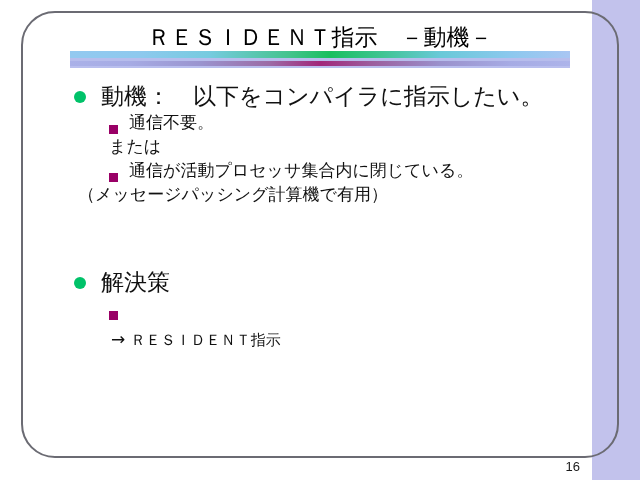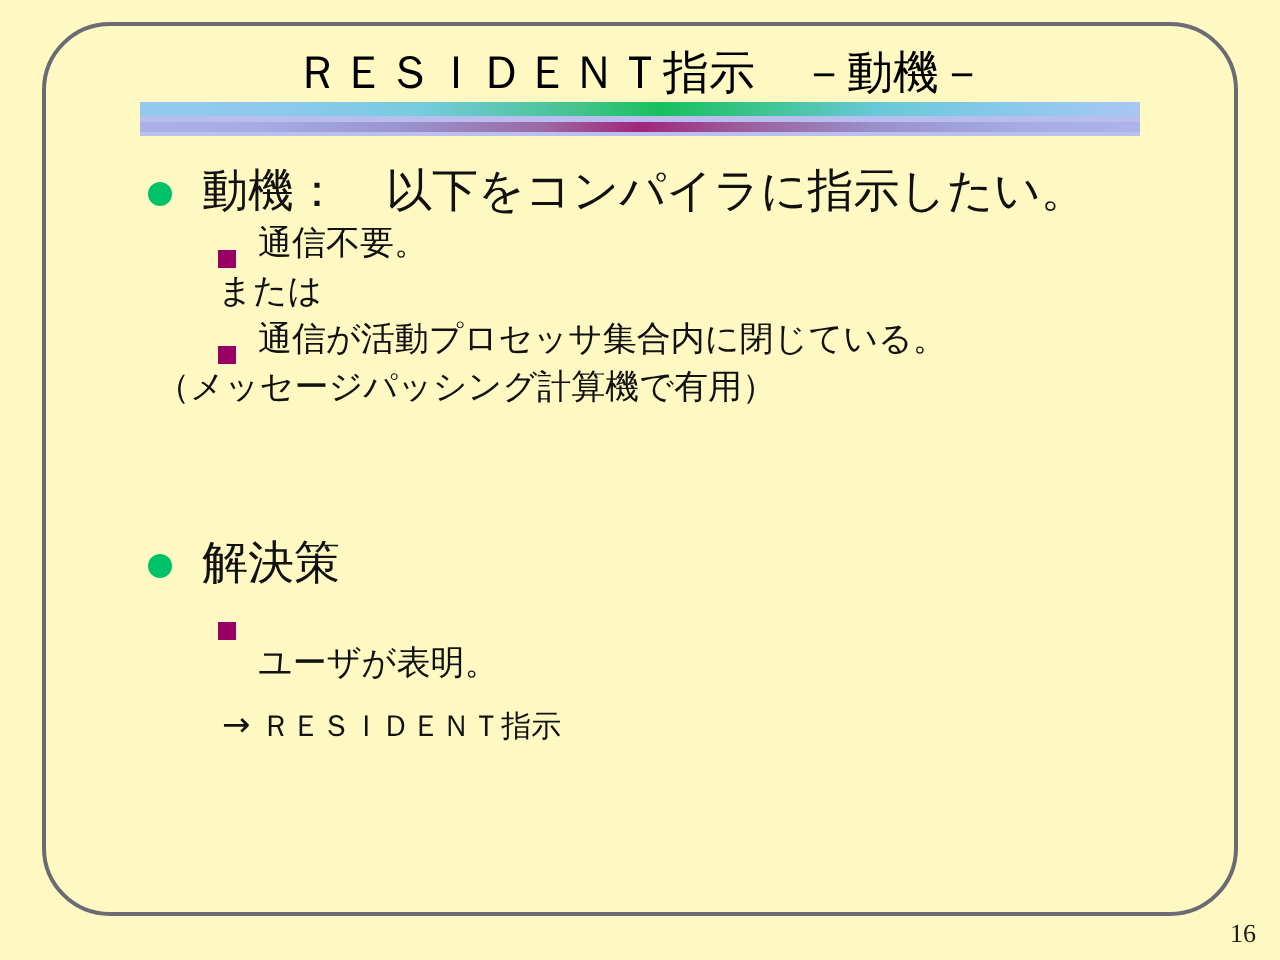--- a/index.html
+++ b/index.html
@@ -9,23 +9,23 @@
   body {
     width: 640px;
     height: 480px;
     background: #c2c2ec;
     font-family: "DejaVu Sans", sans-serif;
     overflow: hidden;
   }
 
   #slide {
     position: relative;
-    width: 640px;
+    width: 592px;
     height: 480px;
-    background: #fef9c3;
+    background: #ffffff;
   }
 
   
   #frame {
     position: absolute;
     left: 21px;
     top: 11px;
     width: 598px;
     height: 447px;
     border: 2px solid #6b6b73;
@@ -207,21 +207,21 @@
   .spacer-sm { height: 6px; }
 
   
   #pagenum {
     position: absolute;
     right: 12px;
     bottom: 5px;
     font-size: 13px;
     line-height: 16px;
     color: #1a1a1a;
-    font-family: Liberation Serif, serif;
+    font-family: Liberation Sans, sans-serif;
   }
 </style>
 </head>
 <body>
 
 <div id="slide">
 
   <div id="frame"></div>
 
   <div id="title">ＲＥＳＩＤＥＮＴ指示　－動機－</div>
@@ -263,21 +263,20 @@
 
       <div class="l1">
         <span class="dot"></span>
         <span class="txt">解決策</span>
       </div>
 
       <div class="l2">
         <span class="sq"></span>
       </div>
 
-      <div class="cont">ユーザが表明。</div>
 
       <div class="spacer-sm"></div>
 
       <div class="arrow-line">
         <span>→</span>
         <span class="mono">ＲＥＳＩＤＥＮＴ指示</span>
       </div>
     </div>
 
   </div>

